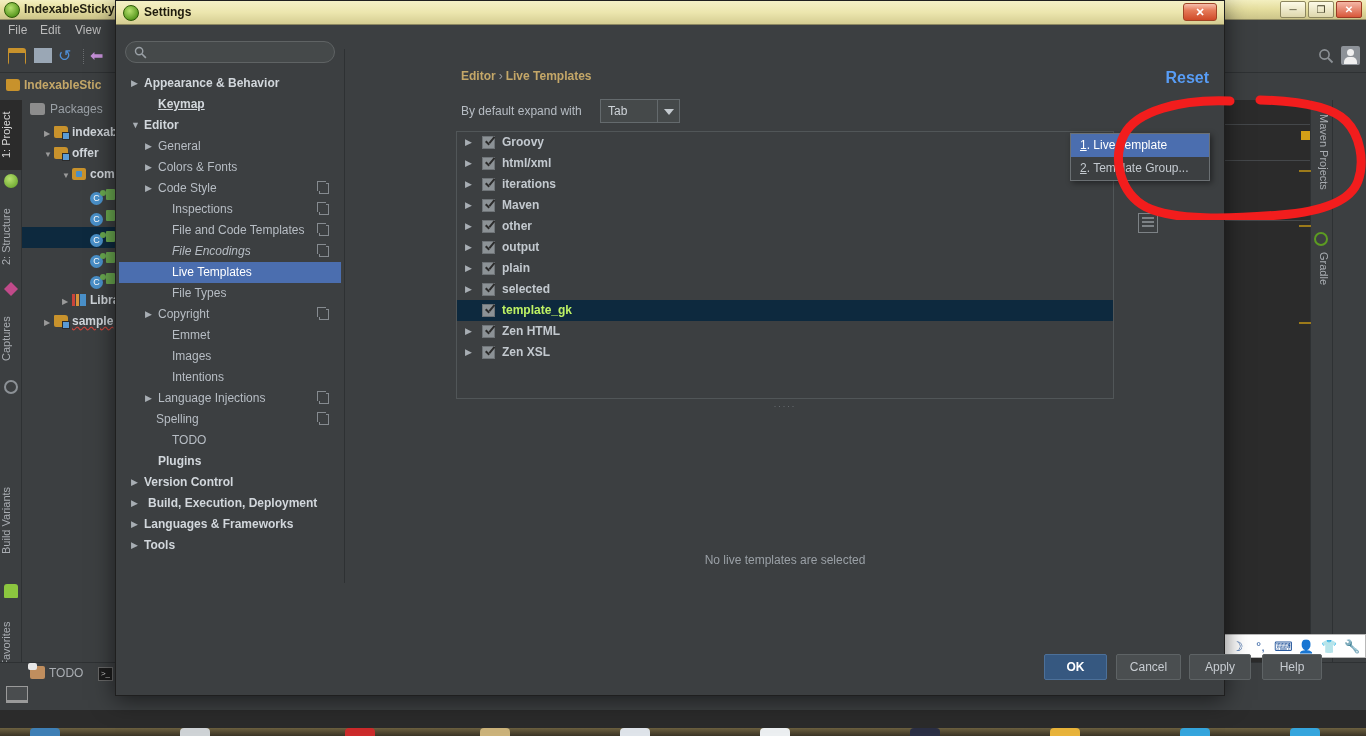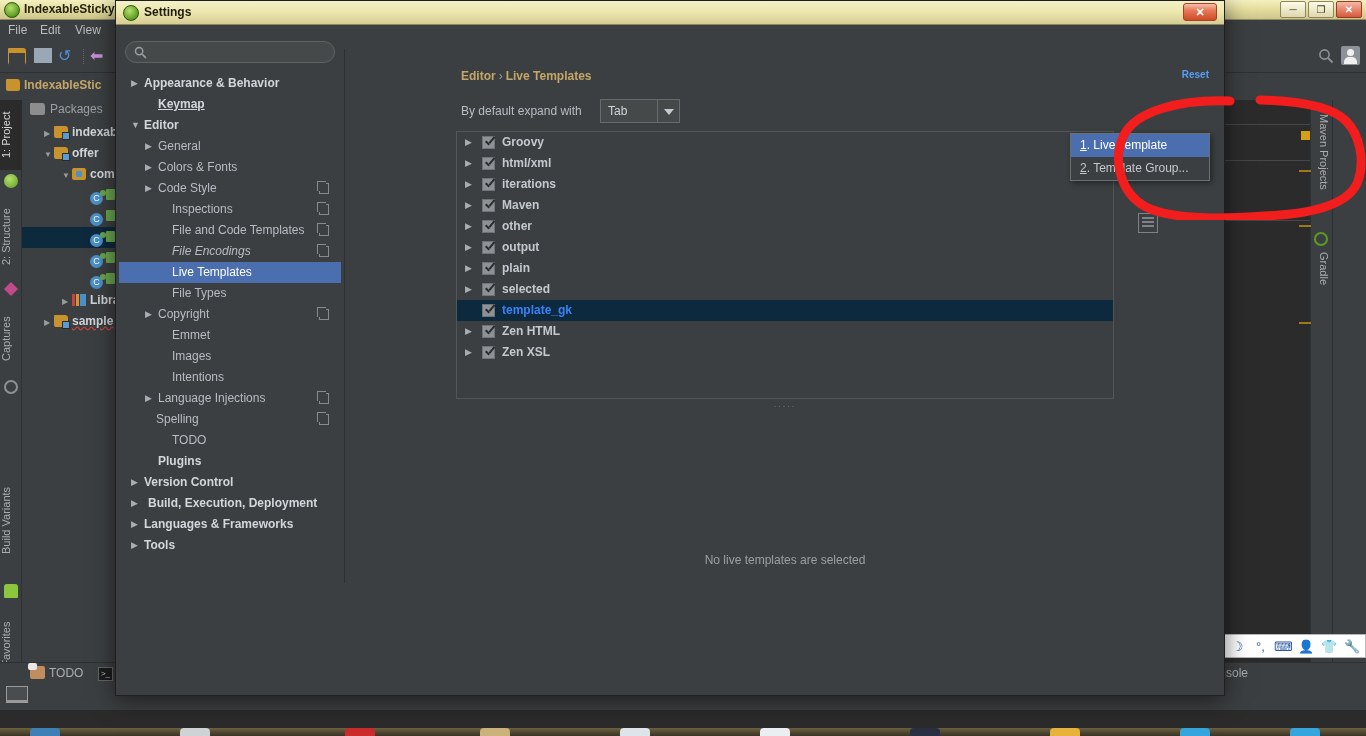--- a/index.html
+++ b/index.html
@@ -176,21 +176,21 @@
   .nav-row.sel .nav-text { color: #ffffff; }
   .copy-ic { position:absolute; right: 12px; top: 5px; width: 10px; height: 11px; border: 1px solid #868b90; }
   .copy-ic:after { content:''; position:absolute; left:-3px; top:-3px; width:8px; height:9px; border:1px solid #868b90; border-right:none; border-bottom:none; background:#3c3f41;}
 
   .nav-sep { position: absolute; left: 228px; top: 24px; bottom: 56px; width: 1px; background: #2e3133; }
 
   
   .content { position: absolute; left: 232px; top: 24px; right: 0; bottom: 56px; }
   .breadcrumb { position: absolute; left: 113px; top: 20px; font-size: 12px; font-weight: bold; color: #c4a768; }
   .bc-sep { color: #9a9a9a; font-weight: normal; padding: 0 3px; }
-  .reset-link { position: absolute; right: 15px; top: 20px; font-size: 10px; font-weight: bold; color: #589df6; }
+  .reset-link { position: absolute; right: 15px; top: 20px; font-size: 16px; font-weight: bold; color: #589df6; }
 
   .expand-row { position: absolute; left: 113px; top: 50px; height: 24px; }
   .expand-label { position: absolute; left: 0; top: 5px; font-size: 12px; color: #b7bdc4; white-space: nowrap; }
   .combo { position: absolute; left: 139px; top: 0; width: 80px; height: 24px; background: #45494a; border: 1px solid #646a6d; }
   .combo-val { position: absolute; left: 7px; top: 4px; font-size: 12px; color: #cfd4d9; }
   .combo-btn { position: absolute; right: 0; top: 0; width: 22px; height: 22px; border-left: 1px solid #646a6d; }
   .combo-btn:after { content:''; position:absolute; left:6px; top:9px; border-left:5px solid transparent; border-right:5px solid transparent; border-top:6px solid #c4cacf;}
 
   .groups-list {
     position: absolute; left: 108px; top: 82px; right: 110px; height: 268px;
@@ -205,21 +205,21 @@
   }
   .chk:after {
     content:''; position:absolute; left:2px; top:5px; width:5px; height:2px; background:#2b2b2b;
     transform: rotate(45deg);
   }
   .chk:before {
     content:''; position:absolute; left:5px; top:2px; width:8px; height:2px; background:#2b2b2b;
     transform: rotate(-50deg);
   }
   .grp-label { position: absolute; left: 45px; top: 0; font-size: 12px; font-weight: bold; color: #c3c9cf; }
-  .grp-row.sel .grp-label { color: #3b82f6; }
+  .grp-row.sel .grp-label { color: #bef264; }
 
   
   .list-toolbar { position: absolute; right: 62px; top: 82px; width: 28px; height: 268px; }
   .plus-btn { position: absolute; left: 3px; top: 4px; width: 22px; height: 22px; }
   .plus-btn:before { content:''; position:absolute; left:3px; top:10px; width:16px; height:3px; background:#5fb85f;}
   .plus-btn:after { content:''; position:absolute; left:9px; top:4px; width:3px; height:15px; background:#5fb85f;}
   .copy-btn { position: absolute; left: 4px; top: 82px; width: 20px; height: 20px; border: 1px solid #7d8286; }
   .copy-btn i { position:absolute; left:3px; top:3px; right:3px; height:2px; background:#7d8286; display:block;}
   .copy-btn i:nth-child(2){ top:7px;} .copy-btn i:nth-child(3){ top:11px;}
 
@@ -576,20 +576,26 @@
         <div class="splitter">
           <div class="splitter-dots">:::::</div>
         </div>
 
         <div class="detail-pane">
           <div class="empty-msg">No live templates are selected</div>
         </div>
       </div>
     </div>
 
+    <div class="dlg-footer">
+      <div class="btn primary" style="left:928px;width:63px">OK</div>
+      <div class="btn" style="left:1000px;width:65px">Cancel</div>
+      <div class="btn" style="left:1073px;width:62px">Apply</div>
+      <div class="btn" style="left:1146px;width:60px">Help</div>
+    </div>
   </div>
 
   <div class="popup">
     <div class="popup-item sel">
       <u>1</u><span>. Live Template</span>
     </div>
     <div class="popup-item">
       <u>2</u><span>. Template Group...</span>
     </div>
   </div>

